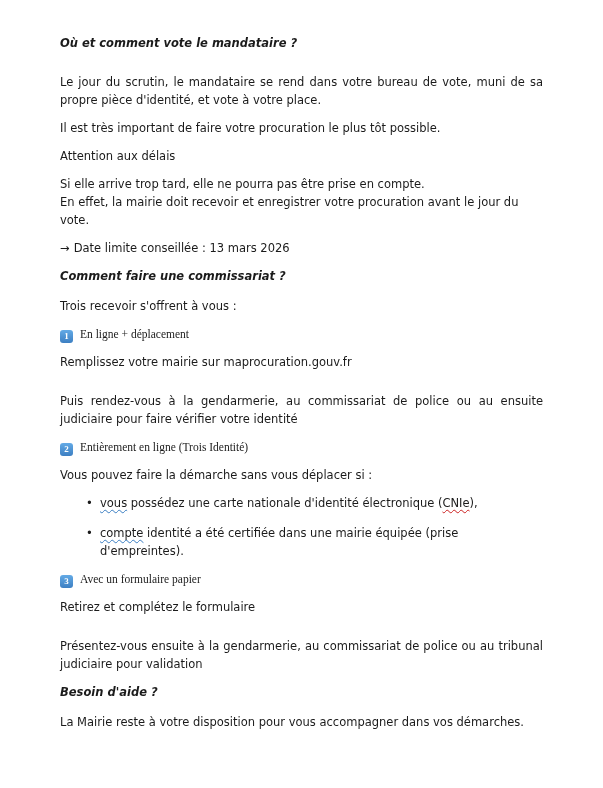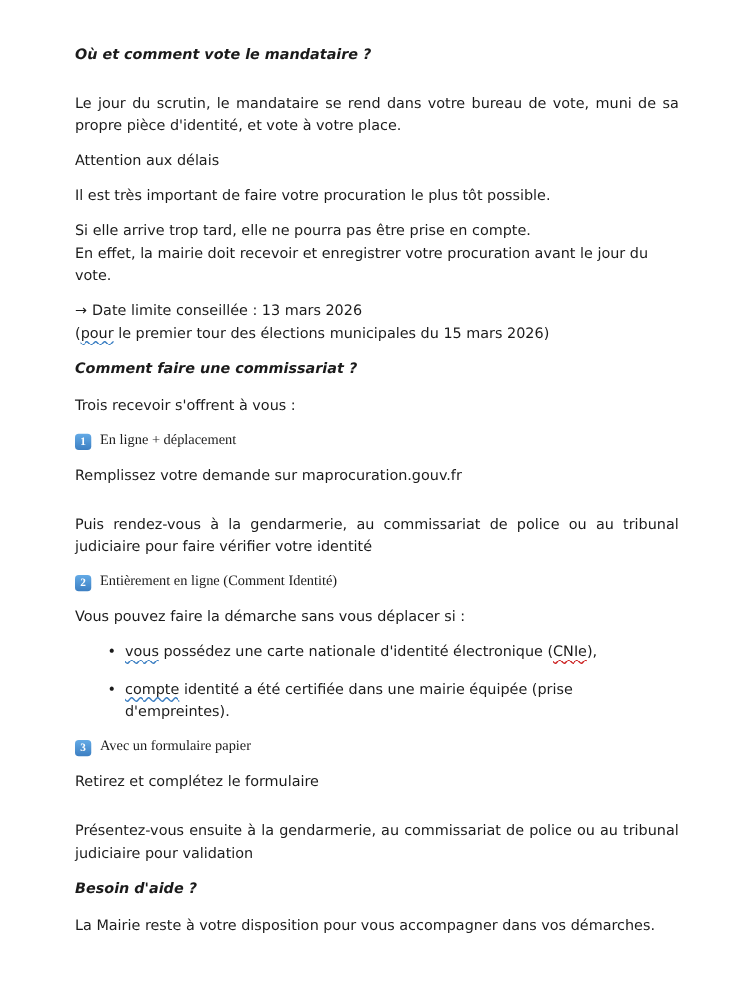--- a/index.html
+++ b/index.html
@@ -82,48 +82,47 @@
 </style>
 </head>
 <body>
 
 <div class="page">
 
   <h2 class="heading">Où et comment vote le mandataire ?</h2>
 
   <p class="just">Le jour du scrutin, le mandataire se rend dans votre bureau de vote, muni de sa propre pièce d'identité, et vote à votre place.</p>
 
+  <p>Il est très important de faire votre procuration le plus tôt possible.</p>
+
   <p>Attention aux délais</p>
-
-  <p>Il est très important de faire votre procuration le plus tôt possible.</p>
 
   <p>
     <span class="line">Si elle arrive trop tard, elle ne pourra pas être prise en compte.</span>
     <span class="line">En effet, la mairie doit recevoir et enregistrer votre procuration avant le jour du vote.</span>
   </p>
 
   <p>
     <span class="line"><span class="arrow">→</span><span>Date limite conseillée : 13 mars 2026</span></span>
-    <span class="line"><span>(</span><span class="wavy-blue">pour</span><span> le premier tour des élections municipales du 15 mars 2026)</span></span>
   </p>
 
   <h2 class="heading">Comment faire une commissariat ?</h2>
 
   <p>Trois recevoir s'offrent à vous :</p>
 
   <p class="option">
     <span class="keycap">1</span><span>En ligne + déplacement</span>
   </p>
 
-  <p>Remplissez votre demande sur maprocuration.gouv.fr</p>
+  <p>Remplissez votre mairie sur maprocuration.gouv.fr</p>
 
-  <p class="just">Puis rendez-vous à la gendarmerie, au commissariat de police ou au tribunal judiciaire pour faire vérifier votre identité</p>
+  <p class="just">Puis rendez-vous à la gendarmerie, au commissariat de police ou au ensuite judiciaire pour faire vérifier votre identité</p>
 
   <p class="option">
-    <span class="keycap">2</span><span>Entièrement en ligne (Comment Identité)</span>
+    <span class="keycap">2</span><span>Entièrement en ligne (Trois Identité)</span>
   </p>
 
   <p>Vous pouvez faire la démarche sans vous déplacer si :</p>
 
   <ul class="cond-list">
     <li>
       <span class="bullet">•</span><span class="wavy-blue">vous</span><span> possédez une carte nationale d'identité électronique (</span><span class="wavy-red">CNIe</span><span>),</span>
     </li>
     <li>
       <span class="bullet">•</span><span class="wavy-blue">compte</span><span> identité a été certifiée dans une mairie équipée (prise d'empreintes).</span>

